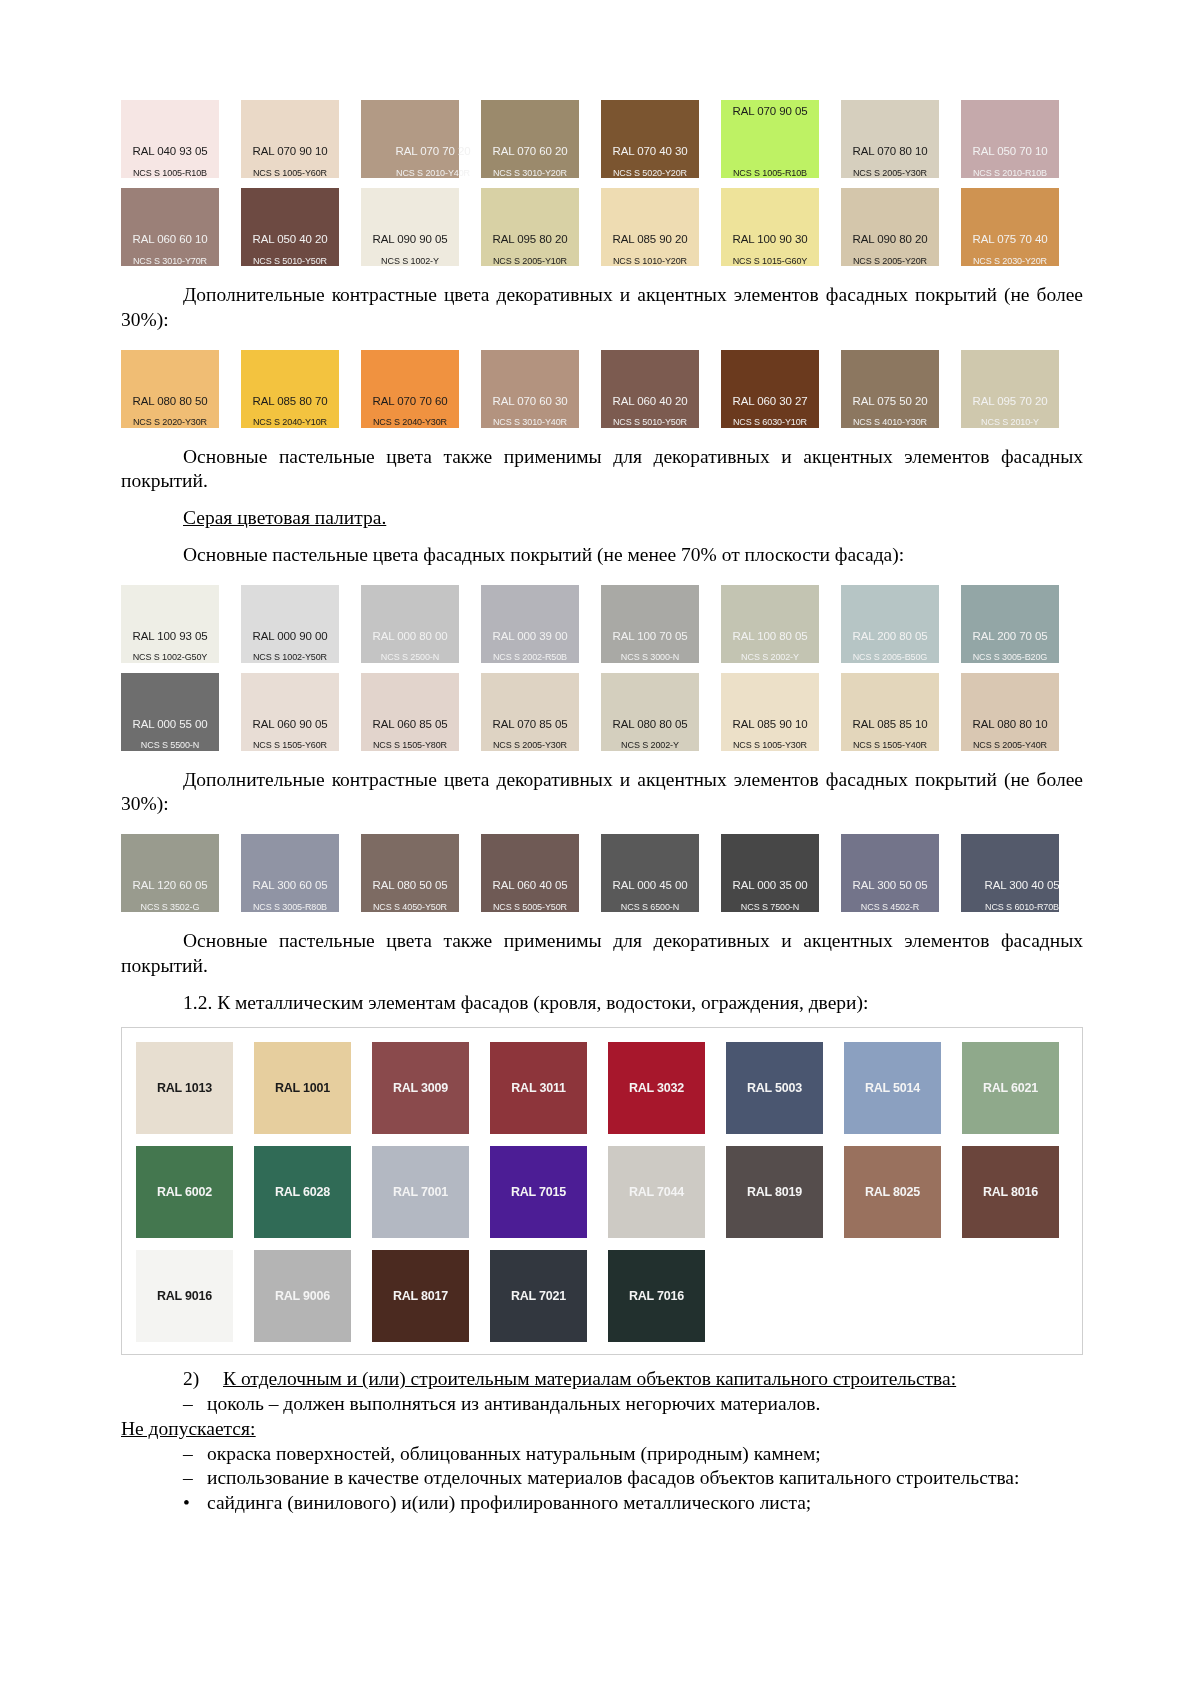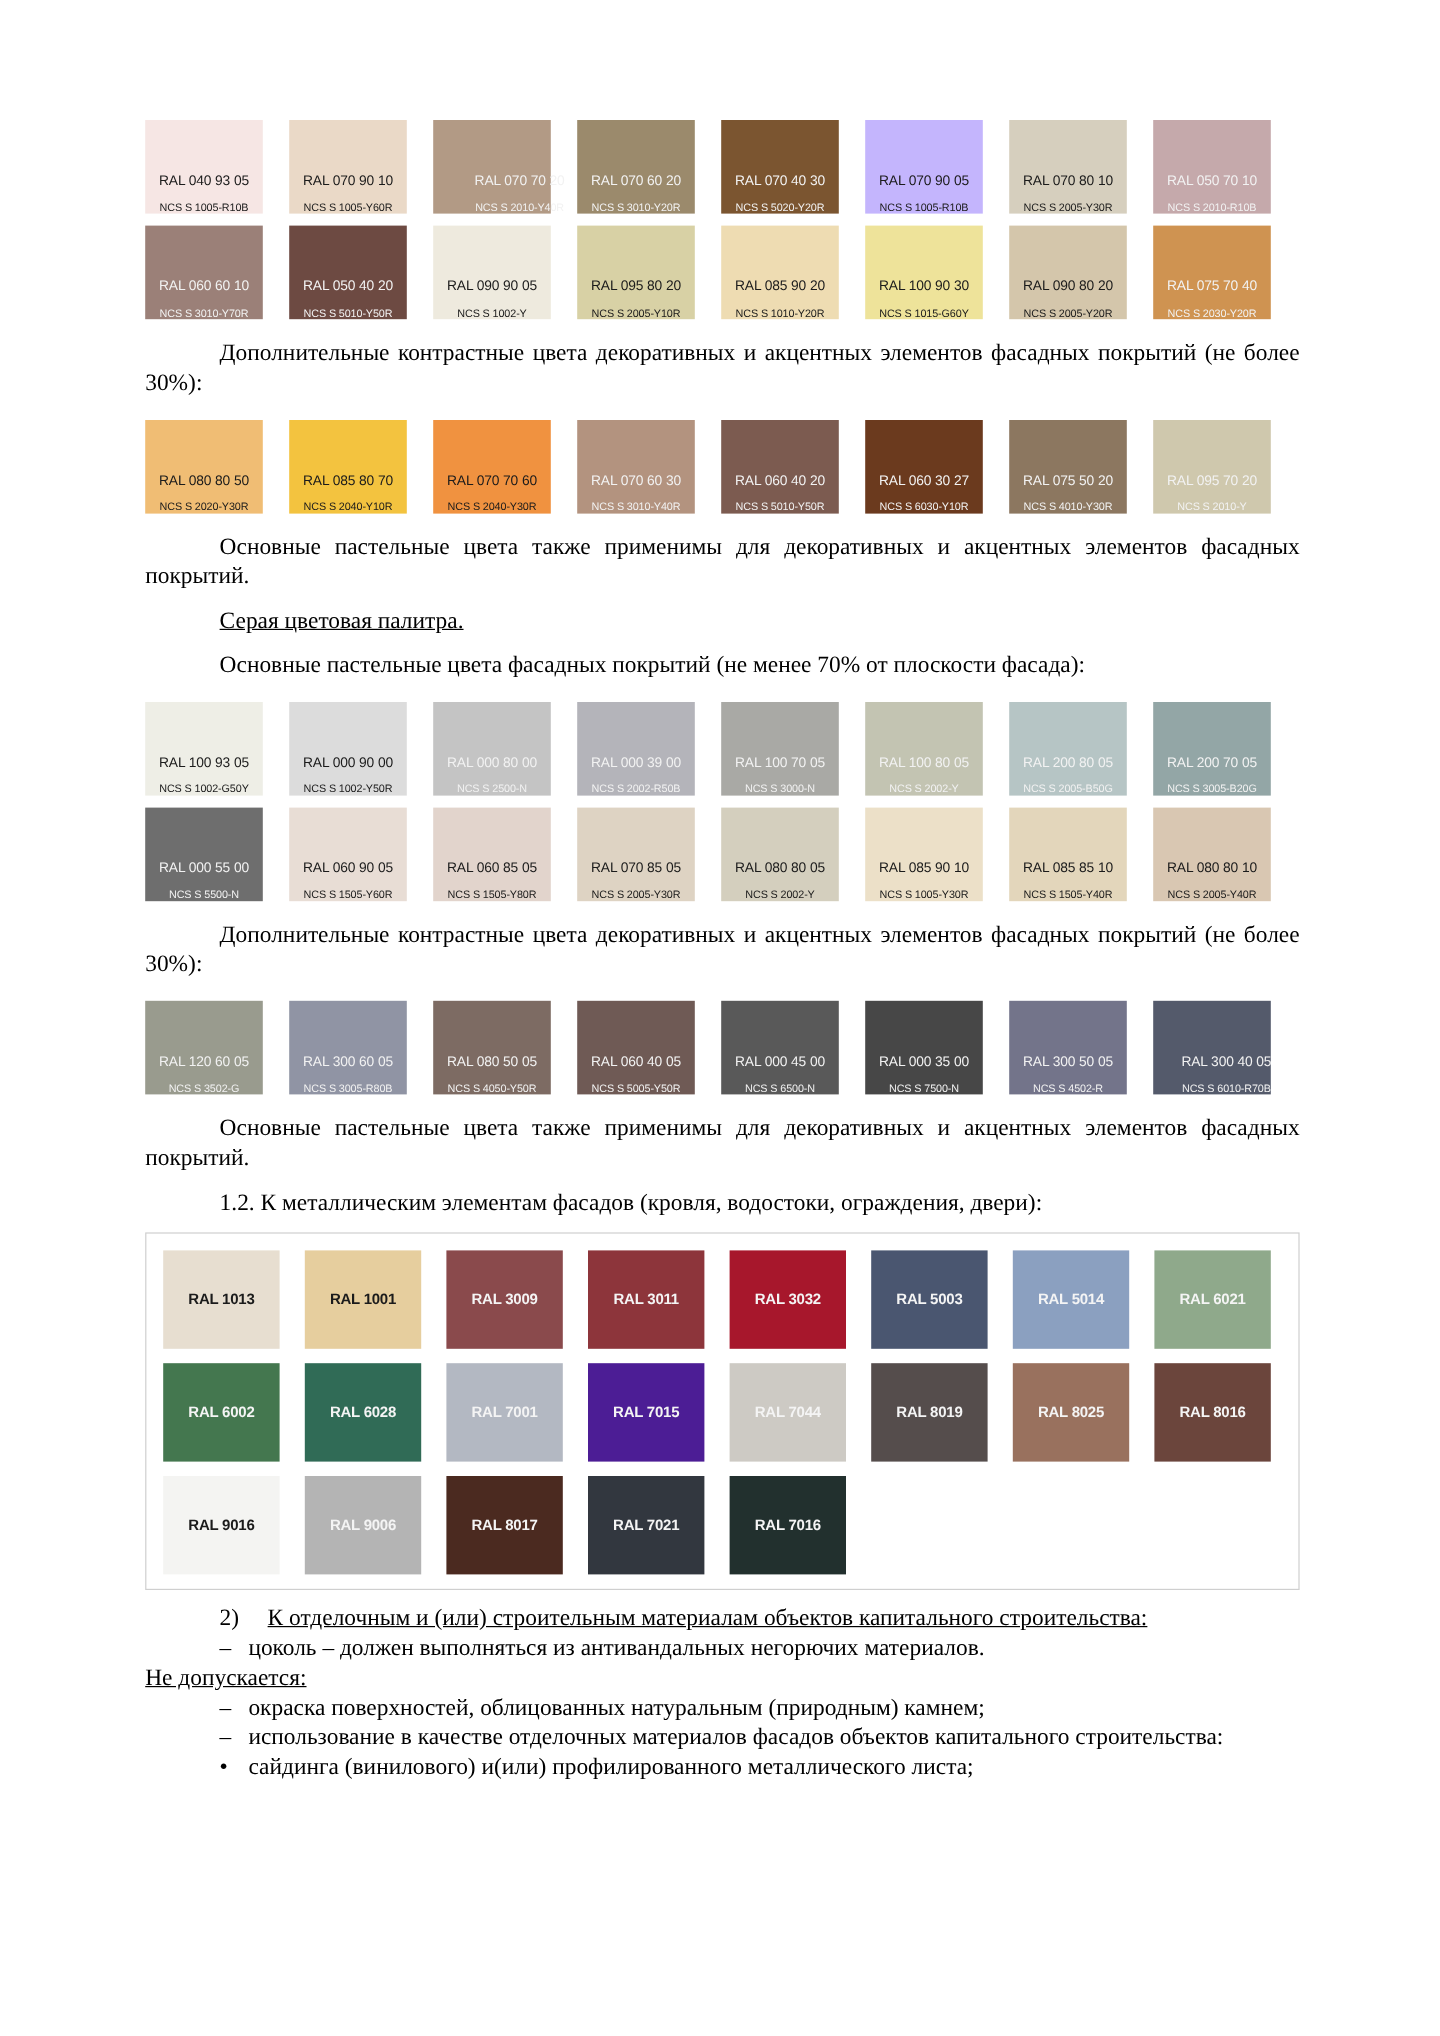--- a/index.html
+++ b/index.html
@@ -69,42 +69,42 @@
 
   
   p.para {
     font-size: 19.5px;
     line-height: 1.27;
     margin: 0;
     text-align: justify;
     text-indent: 62px;
     text-justify: inter-word;
   }
-  p.para.noindent { text-indent: 0; }
+  p.para.noindent { text-indent: 0; text-decoration: underline; }
   .gap-sm { height: 12px; }
   .gap-md { height: 17px; }
   .underline { text-decoration: underline; }
 
   
   .metal-block {
     border: 1px solid #cfcfcf;
     width: 962px;
     box-sizing: border-box;
     padding: 14px 0 10px 14px;
     background: #ffffff;
   }
   .metal-row {
     display: flex;
     gap: 0;
     margin-bottom: 12px;
   }
   .metal-row:last-child { margin-bottom: 2px; }
   .metal {
     width: 97px;
-    height: 82px;
+    height: 92px;
     margin-right: 21px;
     display: flex;
     align-items: center;
     justify-content: center;
     box-sizing: border-box;
     font-family: "Liberation Sans", "DejaVu Sans", sans-serif;
     font-size: 12.5px;
     font-weight: bold;
     letter-spacing: -0.2px;
     white-space: nowrap;
@@ -175,21 +175,21 @@
             <div class="ncs">NCS S 2010-Y40R</div>
           </div>
           <div class="swatch light-text" style="background: rgb(155, 138, 108);">
             <div class="ral">RAL 070 60 20</div>
             <div class="ncs">NCS S 3010-Y20R</div>
           </div>
           <div class="swatch light-text" style="background: rgb(123, 85, 48);">
             <div class="ral">RAL 070 40 30</div>
             <div class="ncs">NCS S 5020-Y20R</div>
           </div>
-          <div class="swatch dark-text" style="background: #c4b5fd;">
+          <div class="swatch dark-text" style="background: #bef264; gap: 40px;">
             <div class="ral">RAL 070 90 05</div>
             <div class="ncs">NCS S 1005-R10B</div>
           </div>
           <div class="swatch dark-text" style="background: rgb(214, 207, 190);">
             <div class="ral">RAL 070 80 10</div>
             <div class="ncs">NCS S 2005-Y30R</div>
           </div>
           <div class="swatch light-text" style="background: rgb(197, 169, 171);">
             <div class="ral">RAL 050 70 10</div>
             <div class="ncs">NCS S 2010-R10B</div>

